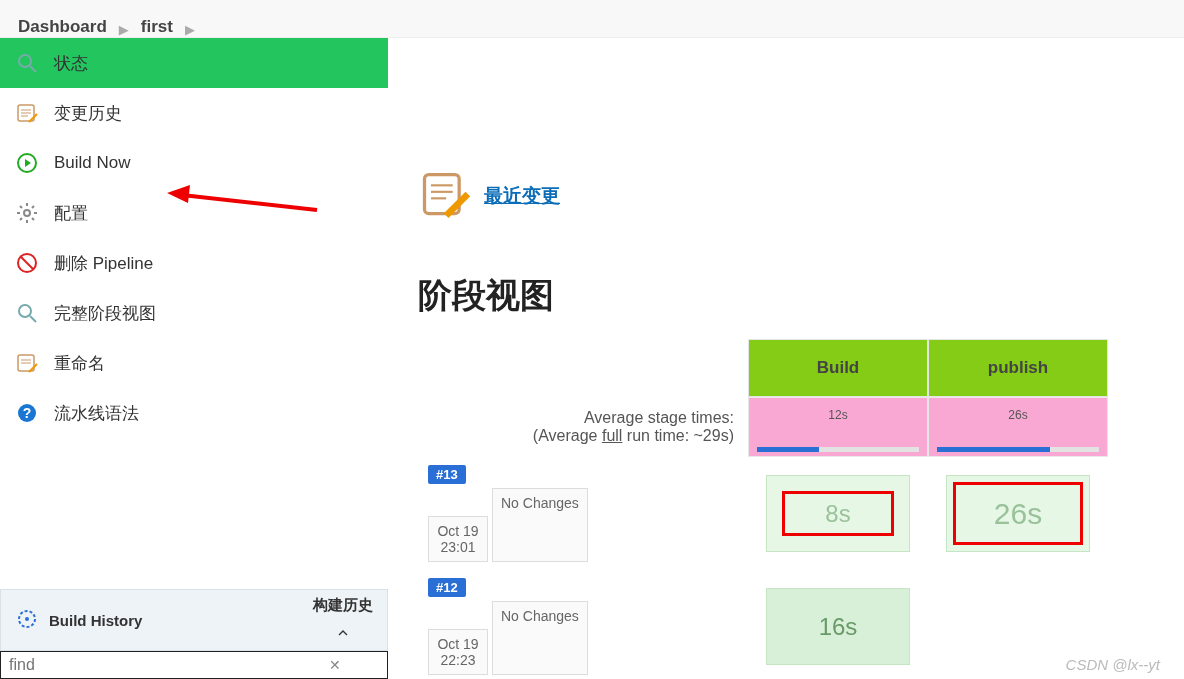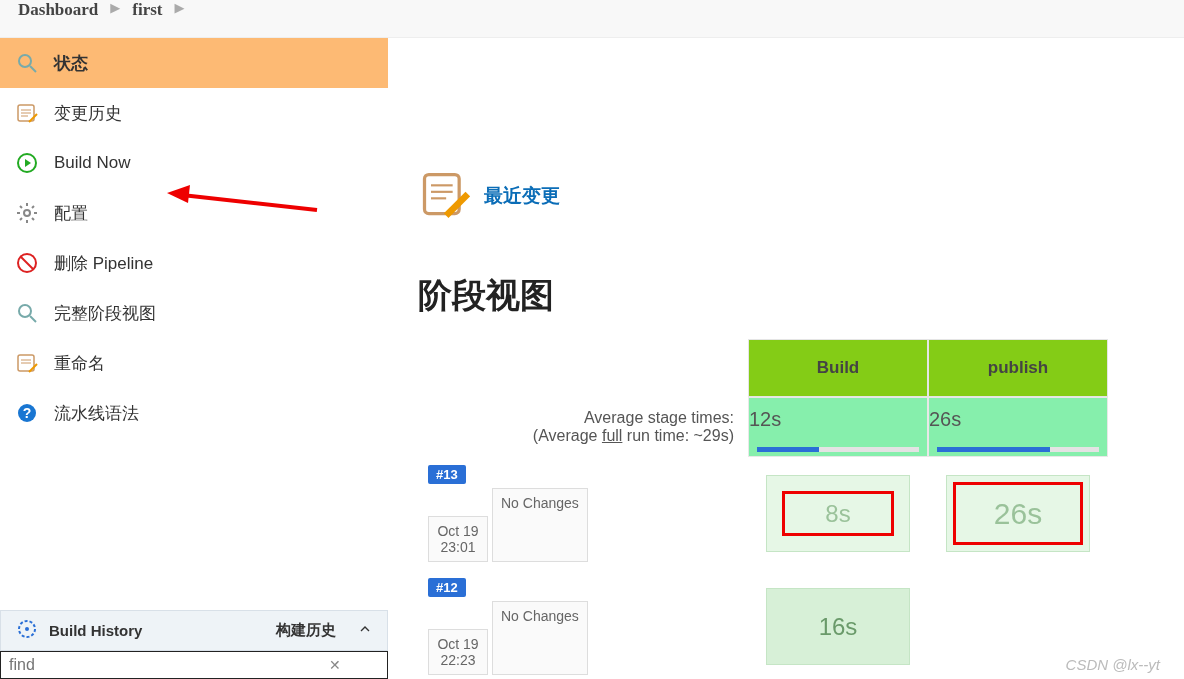--- a/index.html
+++ b/index.html
@@ -10,25 +10,24 @@
   background: #fff;
   width: 1184px;
   height: 679px;
   overflow: hidden;
   position: relative;
 }
 
 .breadcrumb {
   height: 38px;
   display: flex;
-  align-items: flex-start;
+  align-items: flex-end;
   padding: 0 10px;
   background: #f8f8f8;
   border-bottom: 1px solid #eee;
-  font-family: Liberation Serif, serif;
 }
 .breadcrumb a {
   color: #444;
   font-weight: bold;
   text-decoration: none;
   padding: 0 8px;
   font-size: 17px;
 }
 .breadcrumb .sep {
   color: #aaa;
@@ -42,21 +41,21 @@
 
 .nav-item {
   display: flex;
   align-items: center;
   gap: 14px;
   padding: 12px 14px;
   font-size: 17px;
   color: #333;
   cursor: pointer;
 }
-.nav-item.active { background: #fdba74; font-weight: bold; }
+.nav-item.active { background: #22c55e; }
 .nav-item .icon { width: 26px; height: 26px; display:flex; align-items:center; justify-content:center; }
 
 .bh-header {
   display:flex;
   align-items:center;
   justify-content:space-between;
   background:#eef3f7;
   border:1px solid #d8e0e8;
   padding:6px 14px;
   font-weight:bold;
@@ -73,21 +72,21 @@
 .bh-filter input {
   border:none;
   outline:none;
   font-size:16px;
   width:320px;
   color:#666;
 }
 .bh-filter .clear { color:#888; font-size:14px; cursor:pointer;}
 
 .changes-row { display:flex; align-items:center; gap:14px; margin-top:110px;}
-.changes-link { color:#0b6db7; font-size:19px; font-weight:bold; cursor:pointer;}
+.changes-link { color:#0b6db7; font-size:19px; font-weight:bold; text-decoration:underline; cursor:pointer;}
 .stage-title { font-size:34px; font-weight:bold; margin-top:50px; color:#222;}
 
 .stage-table { margin-top:20px; display:grid; grid-template-columns: 330px 180px 180px; }
 .st-head-empty { }
 .st-head {
   background:#84cc16;
   border:1px solid #e5e5e5;
   padding:18px 0;
   text-align:center;
   font-weight:bold;
@@ -95,26 +94,26 @@
   color:#444;
 }
 .st-avg-labels {
   text-align:right;
   padding:12px 14px 12px 0;
   color:#555;
   font-size:16px;
 }
 .st-avg-labels .full { text-decoration: underline; }
 .st-avg-cell {
-  background:#86efac;
+  background:#f9a8d4;
   border:1px solid #e8e8e8;
-  text-align:left;
+  text-align:center;
   padding:10px 0 6px 0;
   color:#555;
-  font-size:20px;
+  font-size:12px;
   position:relative;
 }
 .st-bar { position:absolute; bottom:4px; left:8px; right:8px; height:5px; background:#e3e3e3;}
 .st-bar-fill { height:100%; background:#2a6fd6;}
 .row-meta {
   display:flex;
   gap:6px;
   padding:8px 10px;
   align-items:stretch;
 }
@@ -266,21 +265,21 @@
     <div class="bh-header">
       <div class="title-row">
         <span class="icon">
           <svg class="ic" viewBox="0 0 24 24">
               <circle cx="12" cy="12" r="8" fill="none" stroke="#2a6fd6" stroke-width="2" stroke-dasharray="3 2"></circle>
               <circle cx="12" cy="12" r="2" fill="#2a6fd6"></circle>
             </svg>
         </span>
         <span>Build History</span>
       </div>
-      <div style="display:flex;align-items:center;gap:21px;">
+      <div style="display:flex;align-items:center;gap:10px;flex-direction:column;">
         <span>构建历史</span>
         <span>
           <svg width="16" height="16" viewBox="0 0 24 24">
               <polyline points="6,15 12,9 18,15" fill="none" stroke="#333" stroke-width="2"></polyline>
             </svg>
         </span>
       </div>
     </div>
 
     <div class="bh-filter">

